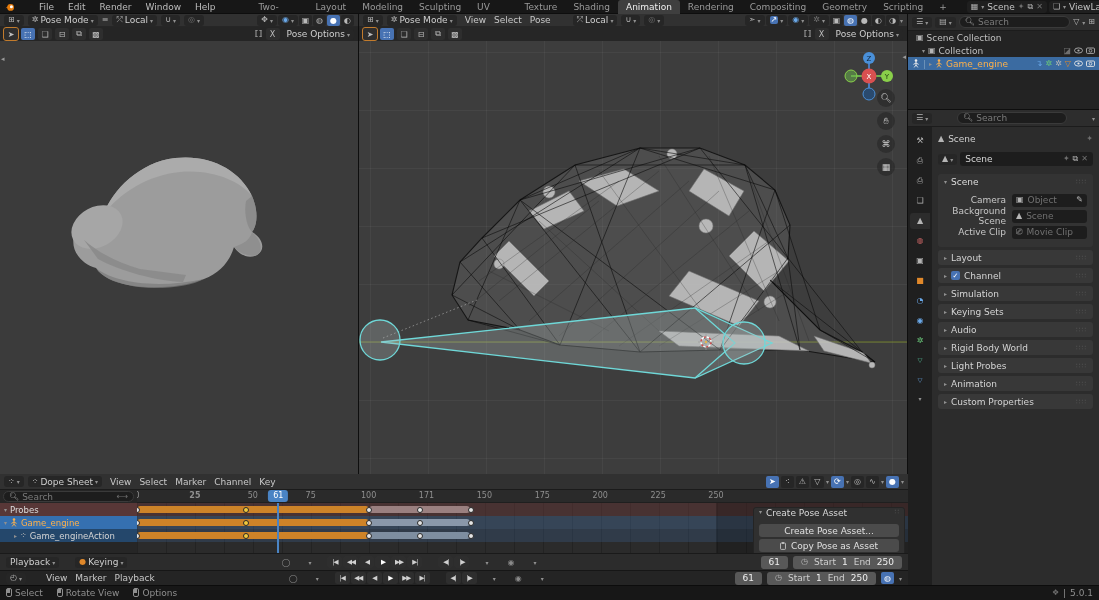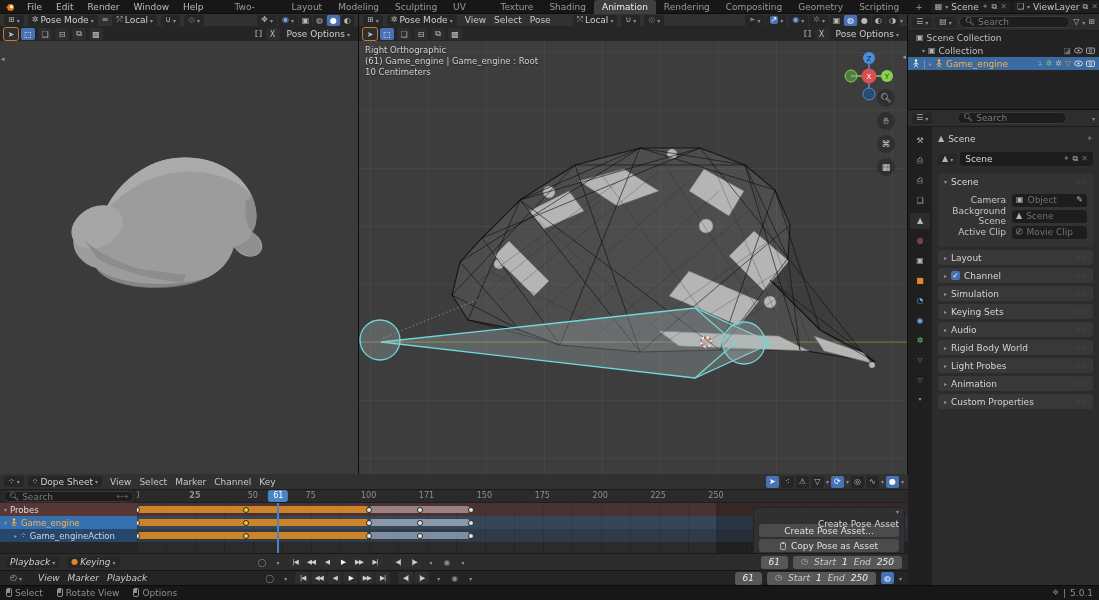--- a/index.html
+++ b/index.html
@@ -3,21 +3,21 @@
 <meta charset="utf-8">
 <style>
   * { margin:0; padding:0; box-sizing:border-box; }
   html,body { background:#111; }
   body { font-family:"DejaVu Sans","Liberation Sans",sans-serif; }
   #app { position:relative; width:1099px; height:600px; background:#1d1d1d; overflow:hidden;
          font-size:9px; color:#c3c3c3; }
 
   
   #topbar { position:absolute; left:0; top:0; width:1099px; height:14px; background:#171717;
-            display:flex; align-items:center; gap:0; border-bottom:1px solid #0e0e0e; }
+            display:flex; align-items:center; gap:12px; border-bottom:1px solid #0e0e0e; }
   .menu-item { padding:0 7px; line-height:14px; color:#bdbdbd; cursor:default; }
   #tabs { display:flex; margin-left:16px; height:14px; }
   .ws-tab { padding:0 8px; line-height:14px; color:#9a9a9a; }
   .ws-tab.active { background:#3f3f3f; color:#efefef; border-radius:3px 3px 0 0; }
   .tb-right { margin-left:auto; display:flex; align-items:center; gap:2px; padding-right:4px; }
   .idblock { display:flex; align-items:center; gap:3px; background:#1f1f1f; border-radius:3px;
              padding:1px 4px; height:12px; }
   .ico { display:inline-block; font-size:8px; line-height:1; color:#b5b5b5; }
   .ico.orange { color:#e0882a; } .ico.blue { color:#6aa8e8; } .ico.red{color:#d86a6a;}
   .ico.green{color:#6ac87a;} .ico.teal{color:#58c8a0;} .ico.dim{color:#6f6f6f;}
@@ -121,28 +121,28 @@
   .lane-action  { background:rgba(60,100,150,.28); }
   .kbar { position:absolute; top:3px; height:7px; border-radius:4px; }
   .kdot { position:absolute; top:3.5px; width:6px; height:6px; border-radius:50%;
           border:1px solid #2a2a2a; transform:translateX(-3px); }
   #playhead { position:absolute; width:2px; background:#4a84c4; z-index:2; }
   #cf-pill { position:absolute; top:0; transform:translateX(-50%); background:#4a84c4; color:#fff;
              border-radius:3px; padding:0 5px; height:12px; line-height:12px; font-size:8px; z-index:4;}
   #outrange { position:absolute; top:13px; bottom:0; background:rgba(0,0,0,.22); }
   #pose-panel { position:absolute; left:753px; top:17px; width:152px; background:#303030;
                 border:1px solid #242424; border-radius:3px; z-index:5; }
-  #pose-panel .ph { display:flex; align-items:flex-end; gap:4px; height:14px; padding:0 5px; color:#d8d8d8;flex-direction:column;}
+  #pose-panel .ph { display:flex; align-items:flex-start; gap:4px; height:14px; padding:0 5px; color:#d8d8d8;}
   #pose-panel .ph .grip{ margin-left:auto; color:#5c5c5c; font-size:7px;}
   .pose-btn { margin:2px 5px; height:13px; background:#4b4b4b; border-radius:3px; color:#e0e0e0;
               display:flex; align-items:center; justify-content:center; gap:4px; }
   .pose-btn:last-child { margin-bottom:5px; }
 
-  .bar-row { position:absolute; left:0; width:908px; display:flex; align-items:center; gap:8px;
-             padding:0 6px;font-style:italic; }
+  .bar-row { position:absolute; left:0; width:908px; display:flex; align-items:center; gap:16px;
+             padding:0 6px; }
   #playbar  { top:79px; height:17px; background:#2c2c2c; border-top:1px solid #1a1a1a; }
   #timebar  { top:96px; height:15px; background:#242424; border-top:1px solid #161616; }
   .transport { display:flex; gap:1px; align-items:center; }
   .t-btn { min-width:15px; height:12px; padding:0 2px; background:#2e2e2e; border-radius:2px;
            display:flex; align-items:center; justify-content:center; font-size:6.5px; color:#d0d0d0;
            letter-spacing:-1px; }
   .t-btn.play { color:#fff; }
   .fields { margin-left:auto; display:flex; align-items:center; gap:5px; }
   .pill { background:#585858; border-radius:3px; height:13px; display:flex; align-items:center;
           padding:0 8px; color:#efefef; gap:6px; }
@@ -342,25 +342,20 @@
       <span style="margin-left:auto; display:flex; align-items:center; gap:3px;">
         <span class="ico">⟦⟧</span>
         <span class="tool-btn">X</span>
         <span class="hdr-dd">
             <span>Pose Options</span>
             <span class="chev">▾</span>
           </span>
       </span>
     </div>
     <div class="vp-canvas grid-r">
-      <div class="vp-overlay-text">
-        <div>Right Orthographic</div>
-        <div>(61) Game_engine | Game_engine : Root</div>
-        <div>10 Centimeters</div>
-      </div>
 
       <svg width="549" height="433" viewBox="0 0 549 433">
 
         <line x1="0" y1="301" x2="549" y2="301" stroke="#7a8a2a" stroke-width="1.2" opacity=".85"></line>
 
         <path id="hull" d="M 109,279 L 93,254 L 101,221 L 123,197 L 161,159 L 216,124 L 281,107 L 341,107
                  L 386,124 L 416,149 L 431,184 L 429,217 L 411,239 L 461,289 L 503,311 L 516,321
                  L 441,309 L 361,309 L 281,311 L 201,304 L 161,289 Z" fill="rgba(160,160,160,.16)" stroke="#161616" stroke-width="1.1"></path>
 
         <g fill="rgba(200,200,200,.85)" stroke="#6f6f6f" stroke-width=".6">

